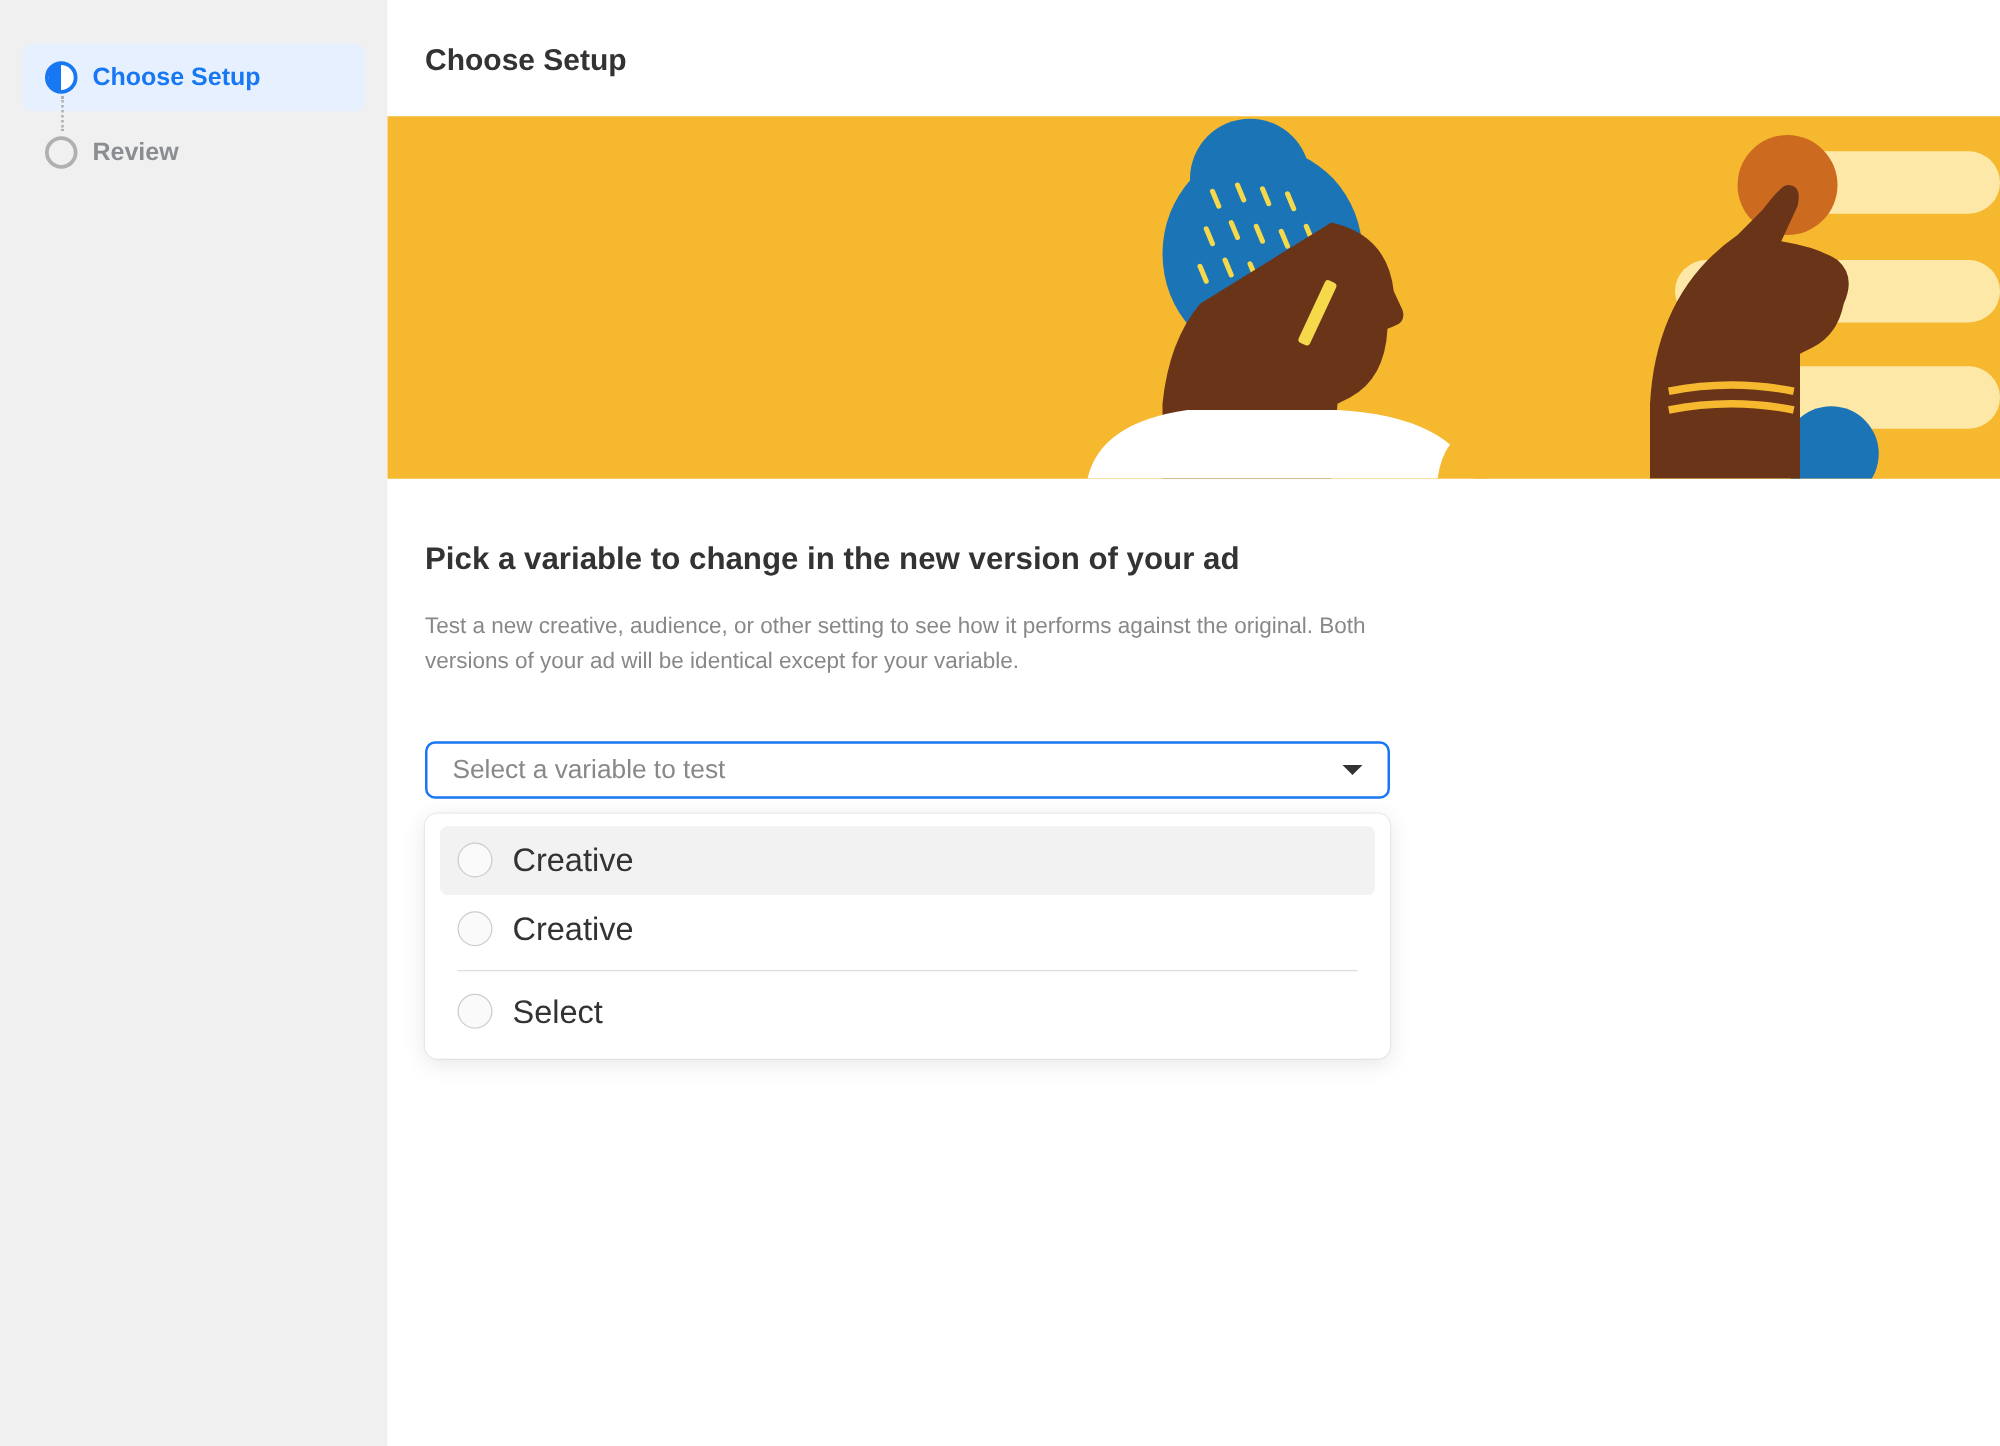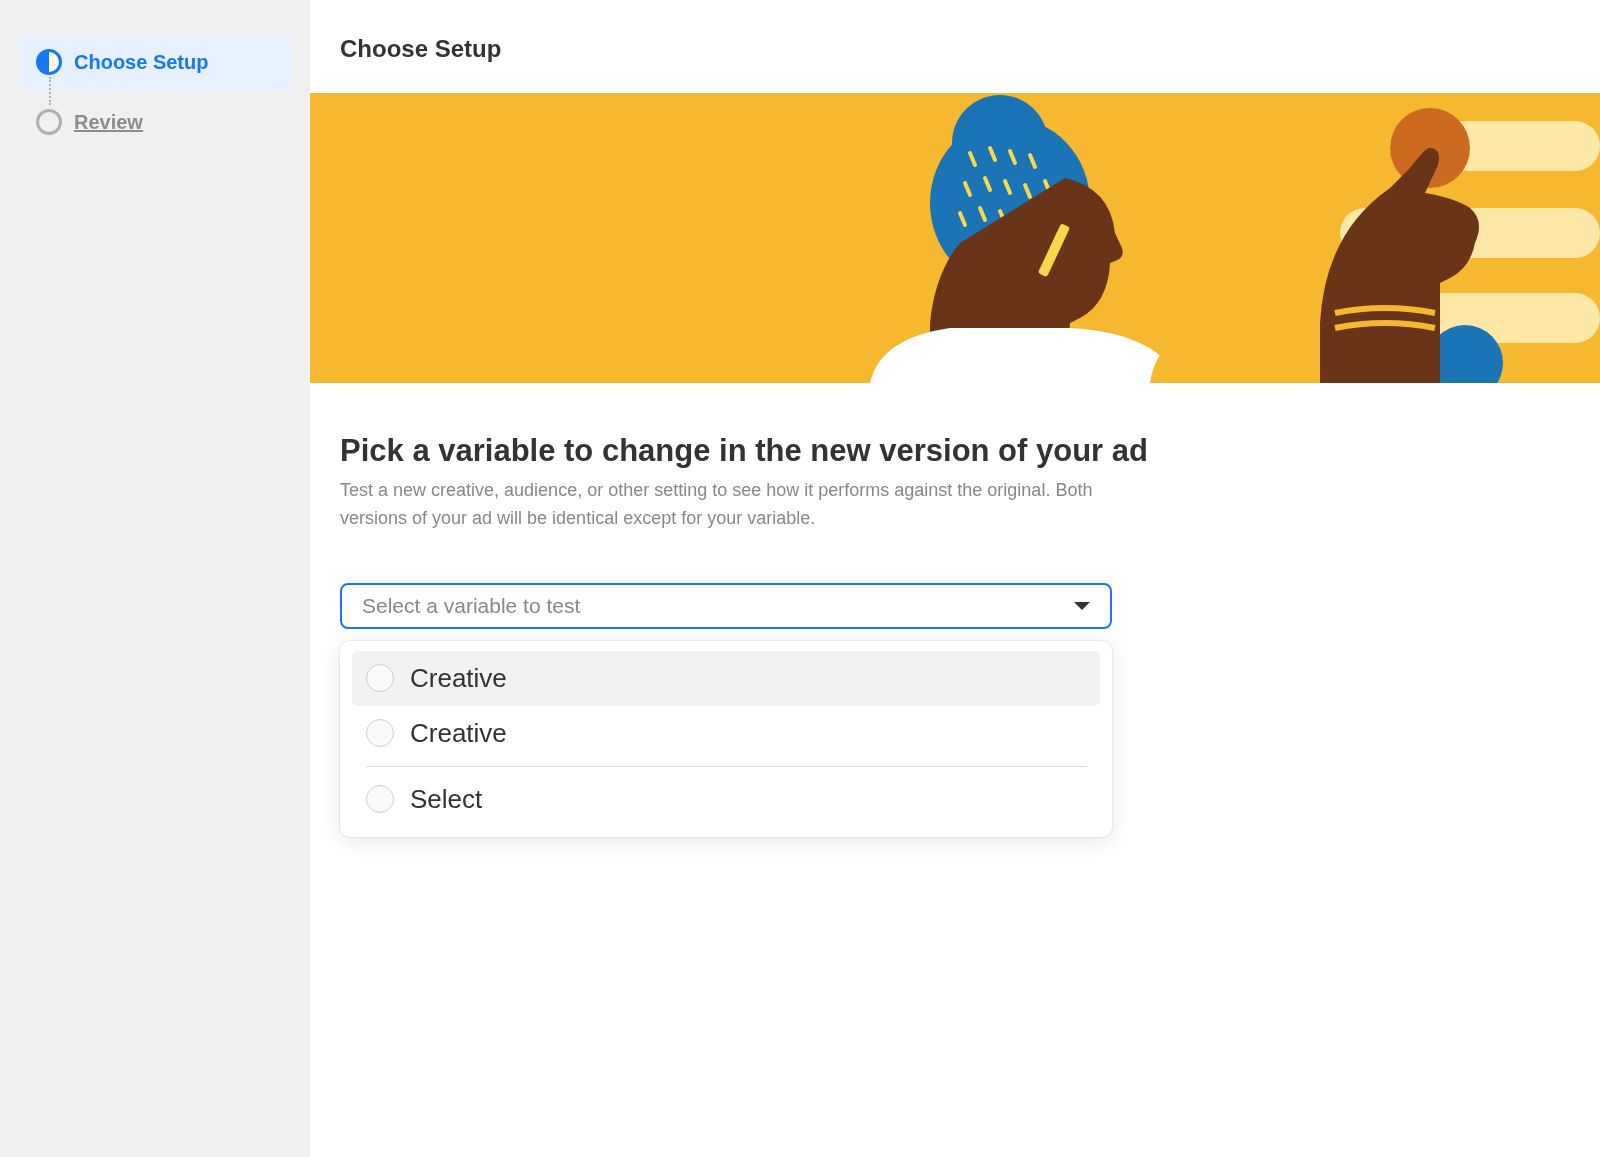--- a/index.html
+++ b/index.html
@@ -86,21 +86,20 @@
     .step-item.completed .step-label {
       color: #1c1e21;
     }
     
     .step-item.active .step-label {
       color: #1877f2;
     }
     
     .step-item.pending .step-label {
       color: #8a8d91;
-      text-decoration: underline;
     }
     
     .step-connector {
       position: absolute;
       left: 31px;
       top: 42px;
       width: 0;
       height: 28px;
       border-left: 2px dotted #b0b0b0;
       z-index: 0;
@@ -124,24 +123,24 @@
       background: #f5b82e;
       position: relative;
       overflow: hidden;
     }
     
     .content-section {
       padding: 50px 30px 30px 30px;
     }
     
     .section-title {
-      font-size: 31px;
+      font-size: 25px;
       font-weight: 700;
       color: #333;
-      margin-bottom: 8px;
+      margin-bottom: 25px;
     }
     
     .section-description {
       font-size: 18px;
       color: #888;
       line-height: 1.55;
       margin-bottom: 50px;
       max-width: 760px;
     }
     

